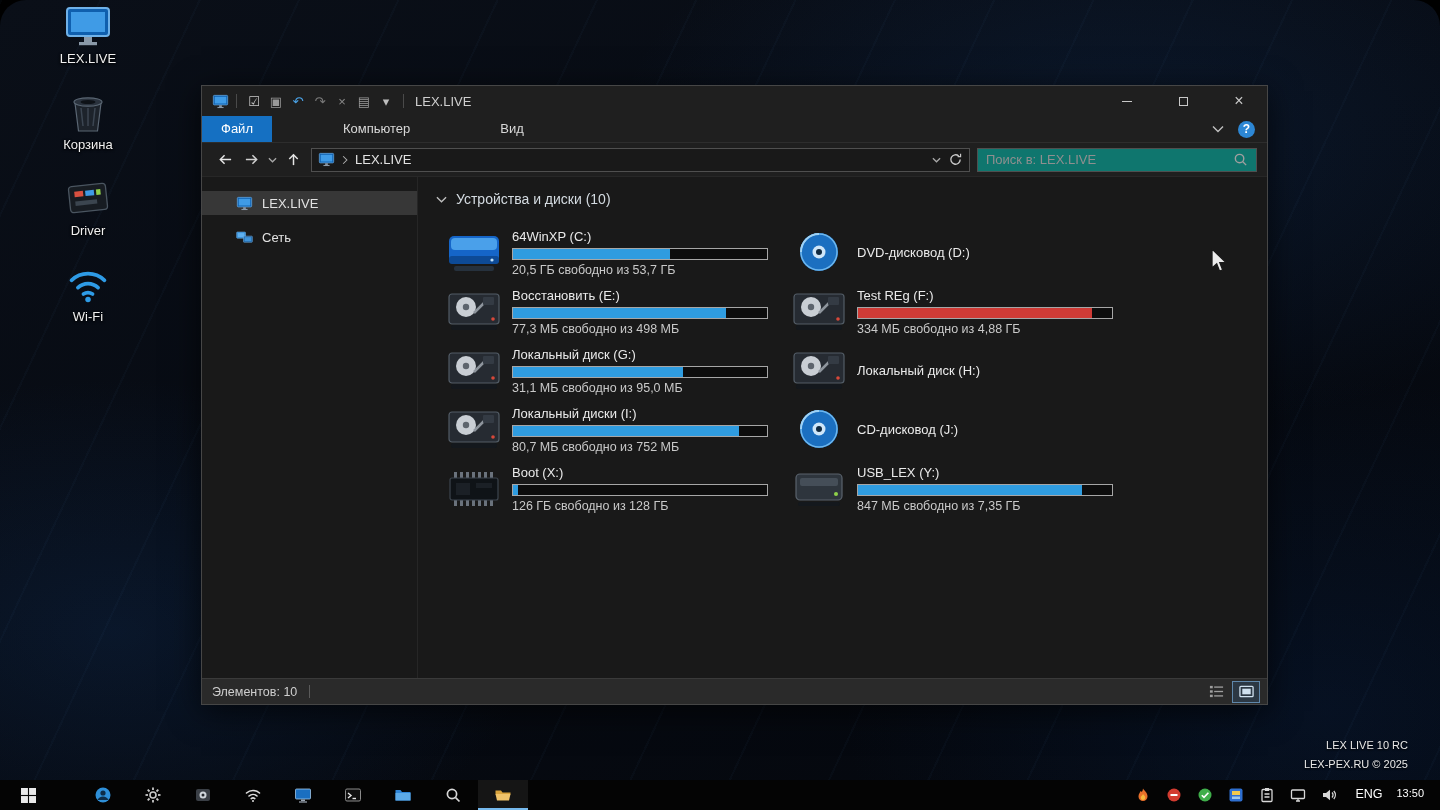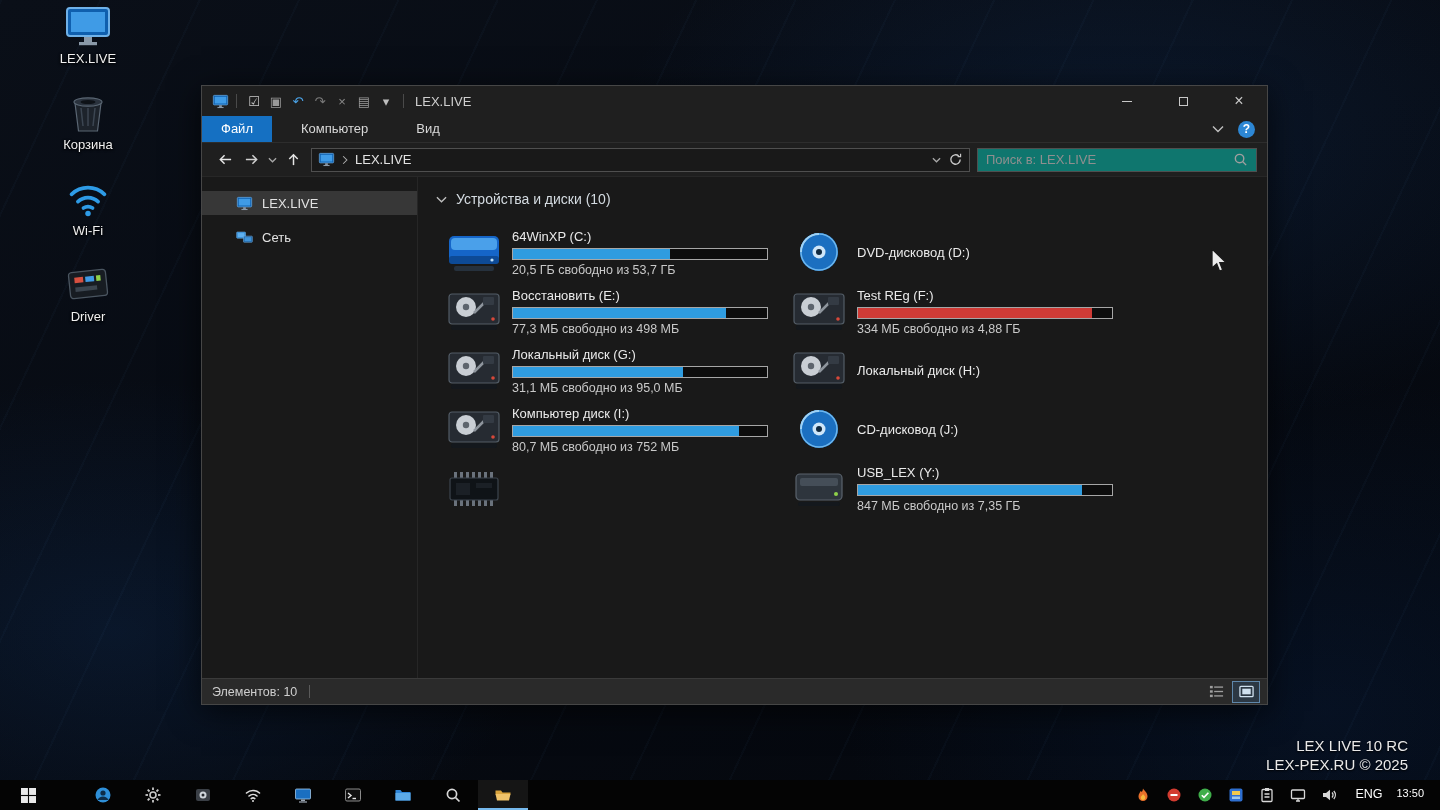--- a/index.html
+++ b/index.html
@@ -5,31 +5,32 @@
   * { margin:0; padding:0; box-sizing:border-box; }
   html,body { width:1440px; height:810px; overflow:hidden; }
   body { font-family:"Liberation Sans","DejaVu Sans",sans-serif; background:#000; color:#ddd; }
 
   .desktop { position:relative; width:1440px; height:810px;
     background:
       radial-gradient(850px 480px at 78% 18%, rgba(25,70,130,.22), transparent 60%),
       radial-gradient(700px 420px at 8% 78%, rgba(18,55,105,.28), transparent 60%),
       radial-gradient(800px 560px at 92% 88%, rgba(12,45,95,.25), transparent 60%),
       linear-gradient(160deg,#0a0f18 0%,#070b13 45%,#04070d 100%);
+    border-radius: 26px;
   }
   .desktop::before { content:""; position:absolute; inset:0; pointer-events:none;
     background:repeating-linear-gradient(115deg, rgba(80,140,200,.035) 0 2px, transparent 2px 90px); }
 
   
   .desk-icons { position:absolute; left:46px; top:4px; width:84px; display:flex; flex-direction:column; gap:24px; align-items:center; }
   .desk-icon { display:flex; flex-direction:column; align-items:center; gap:3px; width:84px; }
   .desk-icon-img { width:48px; height:44px; }
   .desk-icon-label { font-size:13px; color:#f0f0f0; text-shadow:0 1px 3px #000, 0 0 2px #000; }
 
-  .watermark { position:absolute; right:32px; bottom:36px; text-align:right; font-size:15px; color:#e9e9e9; line-height:19px; text-shadow:0 1px 2px #000; }
+  .watermark { position:absolute; right:32px; bottom:36px; text-align:right; font-size:11px; color:#e9e9e9; line-height:19px; text-shadow:0 1px 2px #000; }
 
   
   .icon { display:inline-block; }
   .icon svg { display:block; width:100%; height:100%; }
   .i8 { width:9px; height:6px; } .i8c { width:6px; height:10px; }
   .i10 { width:11px; height:7px; } .i12 { width:12px; height:8px; }
   .i14 { width:15px; height:15px; } .i16 { width:17px; height:15px; } .i18 { width:18px; height:18px; }
 
   
   .window { position:absolute; left:201px; top:85px; width:1067px; height:620px;
@@ -42,21 +43,21 @@
   .qbtn { width:20px; height:22px; display:flex; align-items:center; justify-content:center; }
   .qglyph { font-size:13px; line-height:1; }
   .win-title { font-size:13px; color:#cfcfcf; margin-left:4px; }
   .win-controls { margin-left:auto; display:flex; height:30px; }
   .ctrl { width:56px; height:30px; display:flex; align-items:center; justify-content:center; color:#c8c8c8; }
   .min-glyph { width:10px; height:1px; background:#c8c8c8; display:inline-block; }
   .max-glyph { width:9px; height:9px; border:1px solid #c8c8c8; display:inline-block; }
   .close-glyph { font-size:16px; line-height:1; }
 
   .ribbon { height:27px; flex:0 0 27px; display:flex; align-items:stretch; background:#1f1f1f; border-bottom:1px solid #2d2d2d; }
-  .tabs { display:flex; }
+  .tabs { display:flex;gap:42px; }
   .rtab { padding:0 19px; font-size:13px; line-height:26px; color:#d8d8d8; margin-right:10px; }
   .rtab.active { background:var(--accent); color:#fff; }
   .ribbon-right { margin-left:auto; display:flex; align-items:center; gap:14px; padding-right:12px; }
   .help { width:17px; height:17px; border-radius:50%; background:#2d87d4; color:#fff; font-size:12px; font-weight:bold; text-align:center; line-height:17px; }
 
   .addrrow { height:34px; flex:0 0 34px; display:flex; align-items:center; padding:0 10px 0 10px; background:#1f1f1f; border-bottom:1px solid #272727; }
   .navbtn { width:26px; height:26px; display:flex; align-items:center; justify-content:center; }
   .navbtn.narrow { width:16px; }
   .addrbox { flex:1; height:24px; border:1px solid #4f4f4f; background:#191919; display:flex; align-items:center; gap:7px; padding:0 6px; margin:0 7px 0 5px; }
   .crumb { font-size:13px; color:#e3e3e3; }
@@ -122,46 +123,46 @@
       <div class="desk-icon">
         <span class="icon desk-icon-img">
           <svg viewBox="0 0 44 44">
             <path d="M9 13 L35 13 L31.5 41 L12.5 41 Z" fill="#1d232b" stroke="#5a6673" stroke-width="1.2"></path>
             <ellipse cx="22" cy="12" rx="14" ry="4.2" fill="#2a323d" stroke="#5a6673" stroke-width="1.2"></ellipse>
             <ellipse cx="22" cy="12" rx="7.5" ry="2" fill="#0e1217"></ellipse>
             <path d="M15 18 L17 36 M22 18 L22 36 M29 18 L27 36" stroke="#3c4652" stroke-width="1.5" fill="none"></path>
           </svg>
         </span>
         <span class="desk-icon-label">Корзина</span>
-      </div>
-      <div class="desk-icon">
-        <span class="icon desk-icon-img">
-          <svg viewBox="0 0 48 48" fill="none" stroke="#2e9be6" stroke-width="4" stroke-linecap="round">
-            <path d="M6 20 a26 26 0 0 1 36 0"></path>
-            <path d="M13 28 a16 16 0 0 1 22 0"></path>
-            <path d="M19 35 a9 9 0 0 1 10 0"></path>
-            <circle cx="24" cy="41" r="3" fill="#2e9be6" stroke="none"></circle>
-          </svg>
-        </span>
-        <span class="desk-icon-label">Wi-Fi</span>
       </div>
       <div class="desk-icon">
         <span class="icon desk-icon-img">
           <svg viewBox="0 0 44 40">
             <g transform="rotate(-6 22 20)">
               <rect x="5" y="8" width="34" height="24" rx="3" fill="#171c22" stroke="#4a5560" stroke-width="1.2"></rect>
               <rect x="10" y="13" width="8" height="5" fill="#d85040"></rect>
               <rect x="20" y="13" width="8" height="5" fill="#3f9be6"></rect>
               <rect x="30" y="13" width="4" height="5" fill="#8fd14a"></rect>
               <rect x="10" y="22" width="20" height="4" fill="#3b454f"></rect>
             </g>
           </svg>
         </span>
         <span class="desk-icon-label">Driver</span>
       </div>
+      <div class="desk-icon">
+        <span class="icon desk-icon-img">
+          <svg viewBox="0 0 48 48" fill="none" stroke="#2e9be6" stroke-width="4" stroke-linecap="round">
+            <path d="M6 20 a26 26 0 0 1 36 0"></path>
+            <path d="M13 28 a16 16 0 0 1 22 0"></path>
+            <path d="M19 35 a9 9 0 0 1 10 0"></path>
+            <circle cx="24" cy="41" r="3" fill="#2e9be6" stroke="none"></circle>
+          </svg>
+        </span>
+        <span class="desk-icon-label">Wi-Fi</span>
+      </div>
     </div>
 
   <div class="watermark">
     <div>LEX LIVE 10 RC</div>
     <div>LEX-PEX.RU © 2025</div>
   </div>
 
   <div class="window">
 
     <div class="titlebar">
@@ -448,21 +449,21 @@
                   <rect x="3" y="5" width="50" height="30" rx="3" fill="#262b32" stroke="#525c66" stroke-width="1.2"></rect>
                   <circle cx="20" cy="18" r="10" fill="#c9ced4"></circle>
                   <circle cx="20" cy="18" r="3.2" fill="#5d646d"></circle>
                   <path d="M28 24 L38 14" stroke="#8e959d" stroke-width="2.5"></path>
                   <rect x="37" y="8" width="11" height="8" rx="1" fill="#343b44"></rect>
                   <circle cx="47" cy="30" r="1.8" fill="#d8483a"></circle>
                   <rect x="5" y="36" width="46" height="5" rx="2" fill="#14181d"></rect>
                 </svg>
               </span>
               <div class="drive-info">
-                <div class="drive-name">Компьютер диск (I:)</div>
+                <div class="drive-name">Локальный диски (I:)</div>
                 <div class="drive-bar">
                   <div class="drive-bar-fill" style="width:89%;background:#2f9ce0"></div>
                 </div>
                 <div class="drive-size">80,7 МБ свободно из 752 МБ</div>
               </div>
             </div>
             <div class="drive-tile no-bar">
               <span class="icon drive-icon">
                 <svg viewBox="0 0 56 46">
                   <circle cx="28" cy="22" r="19" fill="#1b6fc0"></circle>
@@ -493,20 +494,27 @@
                     <rect x="26" y="33" width="3" height="7"></rect>
                     <rect x="32" y="33" width="3" height="7"></rect>
                     <rect x="38" y="33" width="3" height="7"></rect>
                     <rect x="44" y="33" width="3" height="7"></rect>
                   </g>
                   <rect x="4" y="12" width="48" height="22" rx="2" fill="#0f1317" stroke="#3d454e" stroke-width="1.2"></rect>
                   <rect x="10" y="17" width="14" height="12" fill="#1b2026"></rect>
                   <rect x="30" y="17" width="16" height="5" fill="#1b2026"></rect>
                 </svg>
               </span>
+              <div class="drive-info">
+                <div class="drive-name">Boot (X:)</div>
+                <div class="drive-bar">
+                  <div class="drive-bar-fill" style="width:2%;background:#2f9ce0"></div>
+                </div>
+                <div class="drive-size">126 ГБ свободно из 128 ГБ</div>
+              </div>
             </div>
             <div class="drive-tile">
               <span class="icon drive-icon">
                 <svg viewBox="0 0 56 46">
                   <rect x="5" y="8" width="46" height="26" rx="4" fill="#2e353d" stroke="#5a636d" stroke-width="1.2"></rect>
                   <rect x="9" y="12" width="38" height="8" rx="2" fill="#454e58"></rect>
                   <circle cx="45" cy="28" r="2" fill="#8fd14a"></circle>
                   <rect x="7" y="36" width="42" height="4" rx="2" fill="#14181d"></rect>
                 </svg>
               </span>

